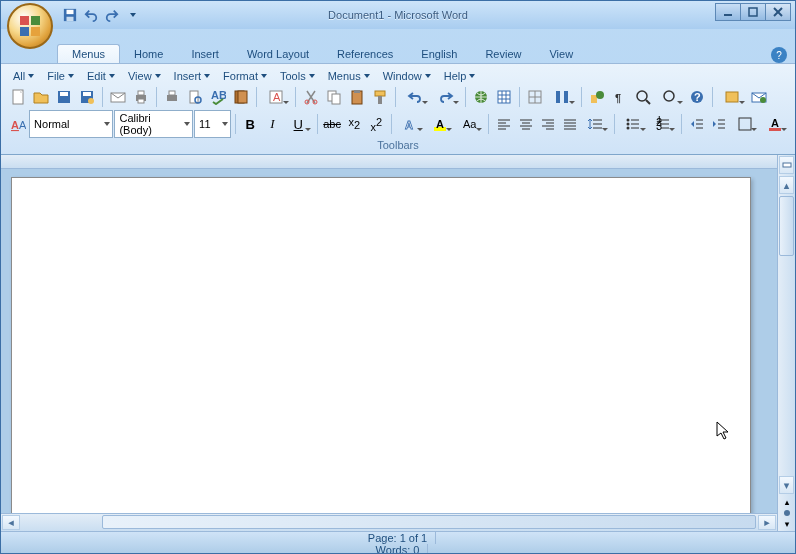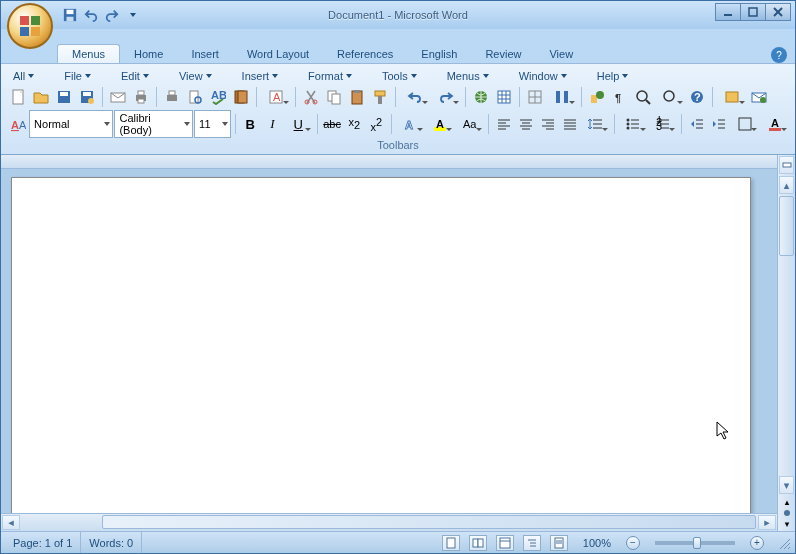--- a/index.html
+++ b/index.html
@@ -12,42 +12,42 @@
 .qat-btn{width:18px;height:18px;display:flex;align-items:center;justify-content:center;color:#2a5a8a;cursor:pointer;}
 .title-text{position:absolute;left:50%;transform:translateX(-50%);color:#3a5c82;text-shadow:0 1px #e9f3fc;}
 .winbtns{position:absolute;right:4px;top:2px;display:flex;}
 .winbtn{width:26px;height:18px;background:linear-gradient(#c8def5,#93bae2);border:1px solid #5c88b6;margin-left:-1px;display:flex;align-items:center;justify-content:center;color:#29547f;}
 .winbtn.close{background:linear-gradient(#d6e5f6,#9fc0e3);}
 .tabs{height:34px;display:flex;align-items:flex-end;margin-left:56px;padding-right:8px;}
 .tab{padding:3px 14px;color:#1e4e7e;cursor:pointer;}
 .tab.active{background:linear-gradient(#f7fbff,#e9f3fc);border:1px solid #9bb9da;border-bottom:none;border-radius:3px 3px 0 0;}
 .help-btn{margin-left:auto;width:16px;height:16px;border-radius:50%;background:#3b82c4;color:#fff;display:flex;align-items:center;justify-content:center;font-size:10px;}
 .ribbon{background:linear-gradient(#e9f3fc,#cfe3f7);border-top:1px solid #9bb9da;border-bottom:1px solid #7fa6cb;padding:2px 6px 2px 6px;}
-.menubar{display:flex;gap:18px;padding:2px 0;}
+.menubar{display:flex;gap:1px;padding:2px 0;}
 .menuitem{padding:2px 6px;color:#1e4e7e;display:flex;align-items:center;gap:3px;cursor:pointer;}
 .dd{width:0;height:0;border-left:3px solid transparent;border-right:3px solid transparent;border-top:4px solid #1e4e7e;}
 .toolbars{display:flex;flex-direction:column;gap:2px;}
 .trow{display:flex;align-items:center;gap:1px;flex-wrap:nowrap;}
 .tbtn{width:22px;height:22px;display:flex;align-items:center;justify-content:center;border:1px solid transparent;cursor:pointer;position:relative;}
 .tbtn.withdd{width:30px;}
 .tbtn .mini-dd{position:absolute;right:1px;bottom:3px;border-left:3px solid transparent;border-right:3px solid transparent;border-top:3px solid #555;}
 .sep{width:1px;height:20px;background:#a6c2de;margin:0 3px;}
 .combo{height:28px;background:#fff;border:1px solid #8faecb;display:flex;align-items:center;padding:0 2px 0 4px;}
 .combo .dd{margin-left:4px;border-top-color:#555;}
 .toolbars-label{text-align:center;color:#4c739c;padding:1px 0;}
 .workspace{flex:1;display:flex;background:#aecde8;overflow:hidden;position:relative;}
 .ruler-strip{height:14px;background:linear-gradient(#e3edf7,#cadef1);border-bottom:1px solid #9bb9da;}
 .docarea{flex:1;display:flex;flex-direction:column;}
 .docview{flex:1;background:#aecde8;position:relative;overflow:hidden;}
 .page{position:absolute;left:10px;top:8px;width:740px;height:370px;background:#fff;border:1px solid #8a8a8a;box-shadow:2px 2px 4px rgba(0,0,0,0.2);}
 .vscroll{width:18px;background:linear-gradient(90deg,#e3edf7,#cadef1);border-left:1px solid #9bb9da;display:flex;flex-direction:column;}
 .sbtn{height:18px;display:flex;align-items:center;justify-content:center;color:#4c739c;border:1px solid #b4cde6;margin:1px;background:linear-gradient(#f2f8fe,#d8e7f5);}
 .thumb{margin:1px;background:linear-gradient(90deg,#e8f1fa,#c7dbef);border:1px solid #9bb9da;border-radius:2px;}
 .hscroll{height:18px;background:linear-gradient(#e3edf7,#cadef1);border-top:1px solid #9bb9da;display:flex;}
-.statusbar{height:22px;background:linear-gradient(#cfe3f7,#aecde8);border-top:1px solid #9bb9da;display:flex;align-items:center;padding:0 4px;color:#1e4e7e;}
+.statusbar{height:22px;background:linear-gradient(#cfe3f7,#aecde8);border-top:1px solid #9bb9da;display:flex;align-items:center;padding:0 4px;color:#1e4e7e;flex-direction:column;}
 .status-item{padding:0 8px;border-right:1px solid #9bb9da;height:100%;display:flex;align-items:center;}
 .status-right{margin-left:auto;display:flex;align-items:center;gap:9px;}
 .viewbtn{width:18px;height:16px;border:1px solid #8faecb;background:linear-gradient(#f5faff,#d8e7f5);display:flex;align-items:center;justify-content:center;}
 .zoom-slider{width:80px;height:4px;background:#8faecb;position:relative;margin:0 6px;}
 .zoom-thumb{position:absolute;top:-4px;left:38px;width:8px;height:12px;background:linear-gradient(#f5faff,#c7dbef);border:1px solid #6d94bc;border-radius:2px;}
 .round-btn{width:14px;height:14px;border-radius:50%;border:1px solid #6d94bc;background:linear-gradient(#f5faff,#c7dbef);display:flex;align-items:center;justify-content:center;font-size:10px;color:#2a5a8a;}
 .cursor{position:absolute;left:715px;top:420px;pointer-events:none;z-index:50;}
 .nav-dots{width:18px;display:flex;flex-direction:column;align-items:center;gap:3px;padding:2px 0;}
 .nav-dot{width:6px;height:6px;border-radius:50%;background:#4c739c;}
 .ico{display:block;}

